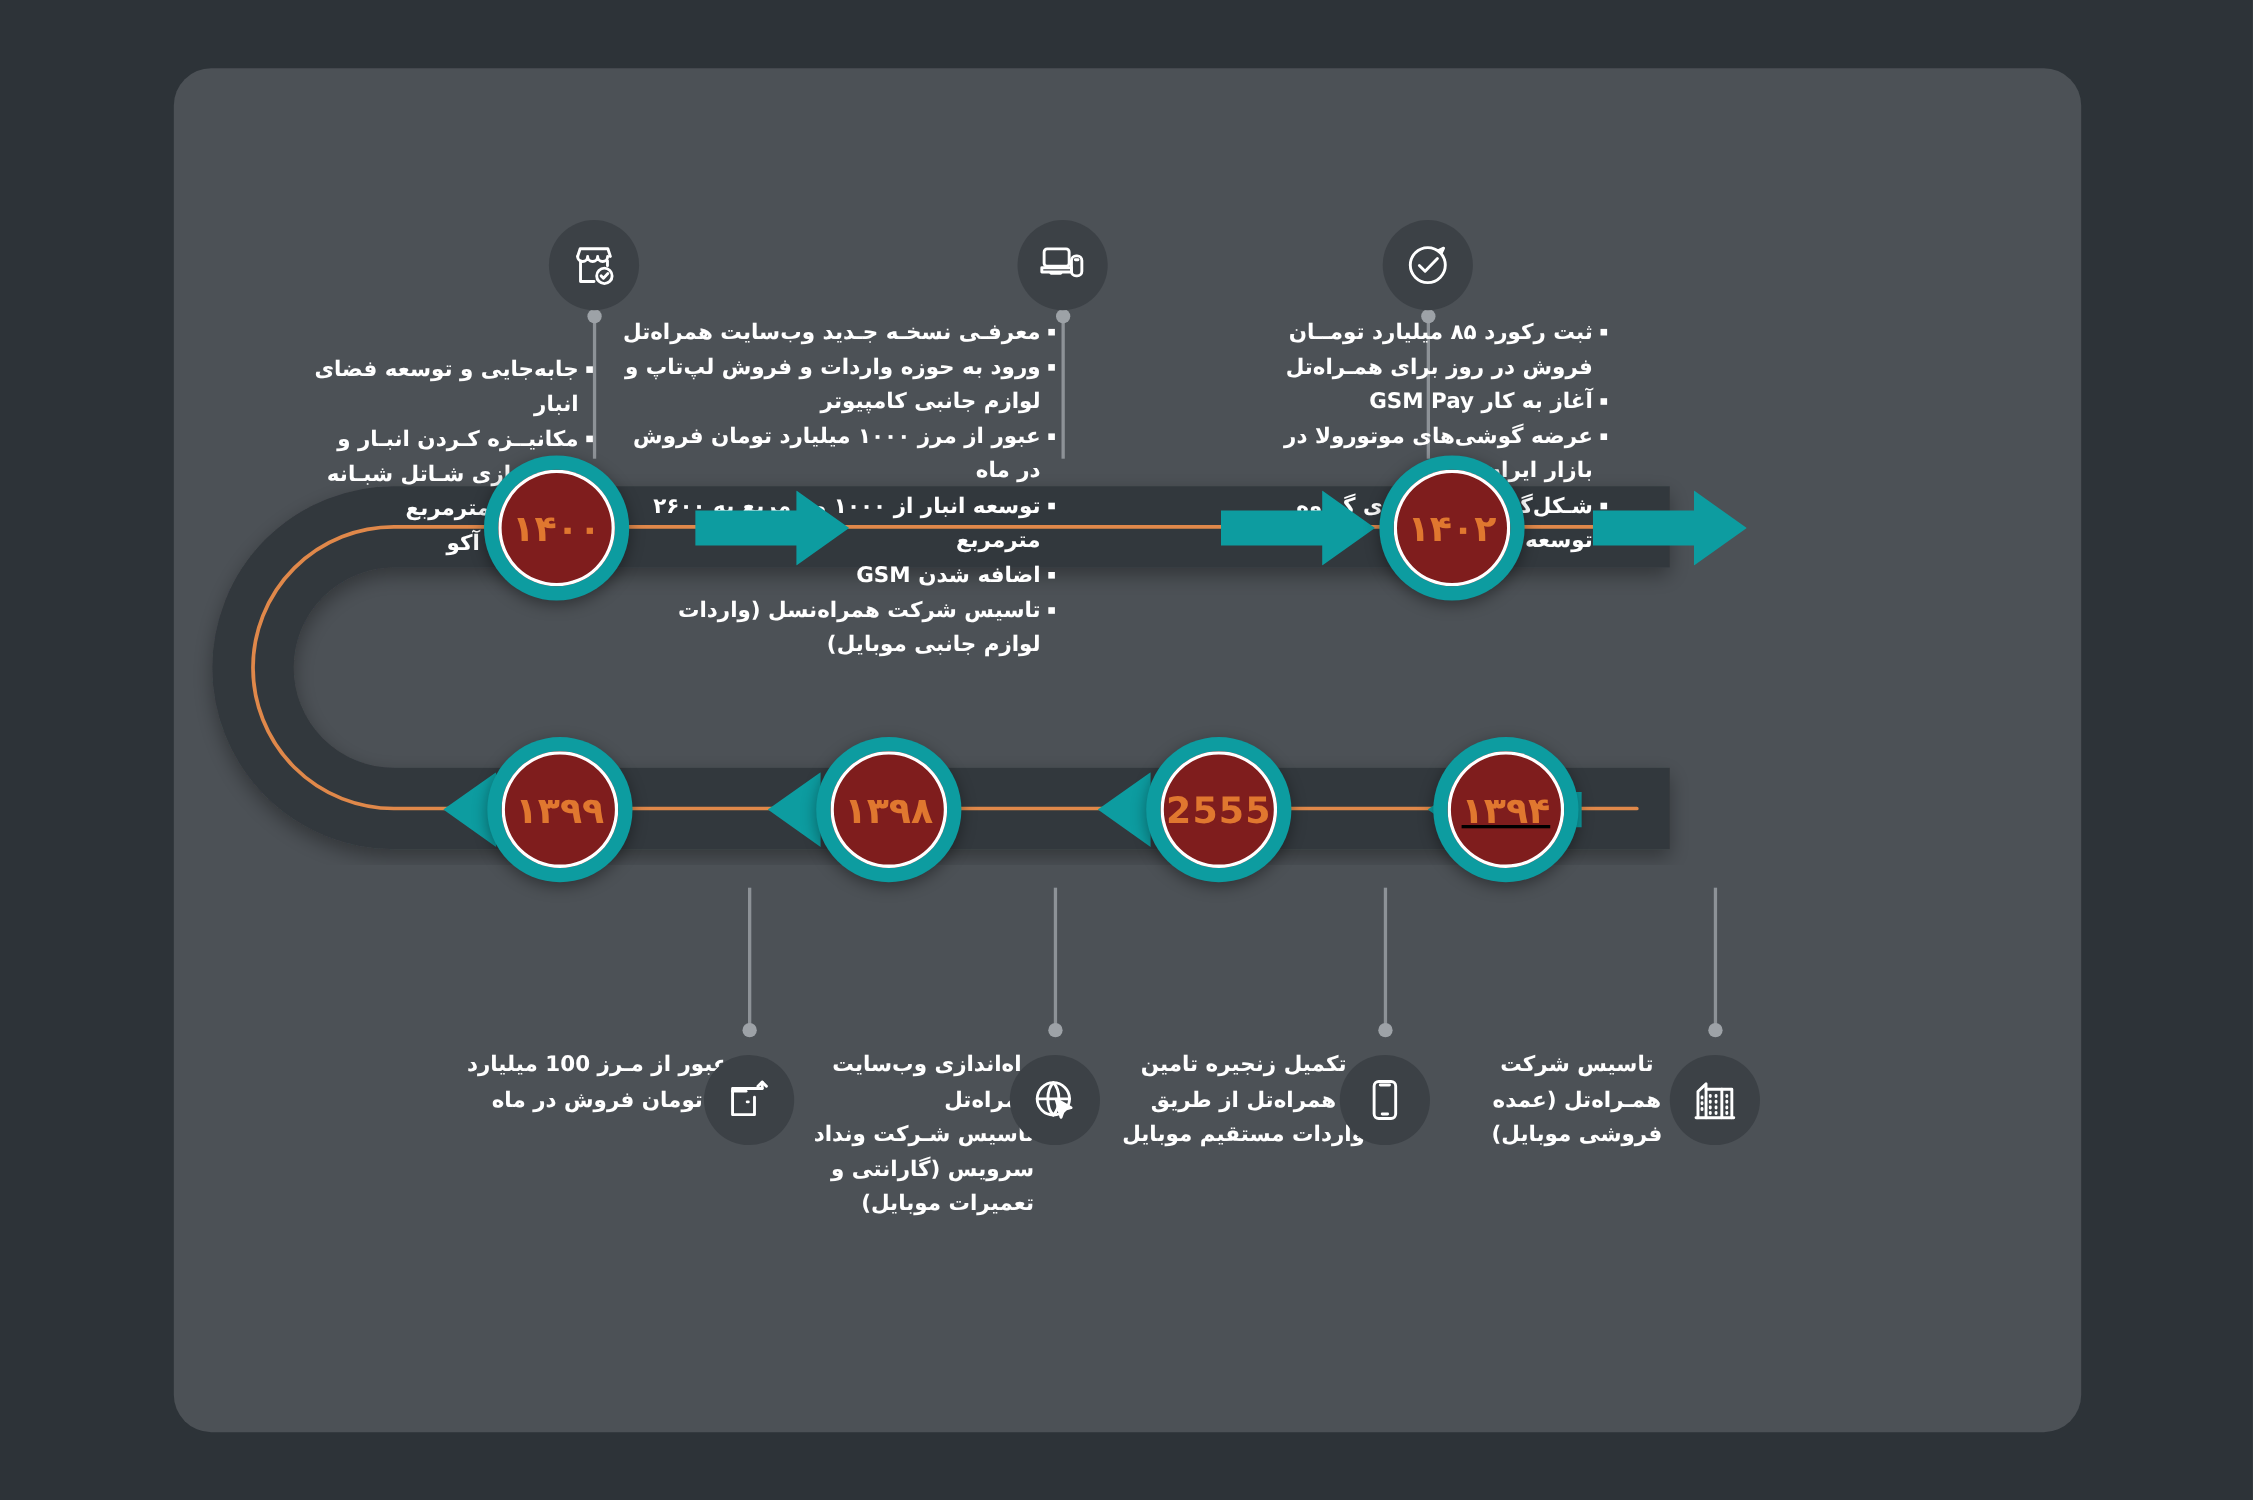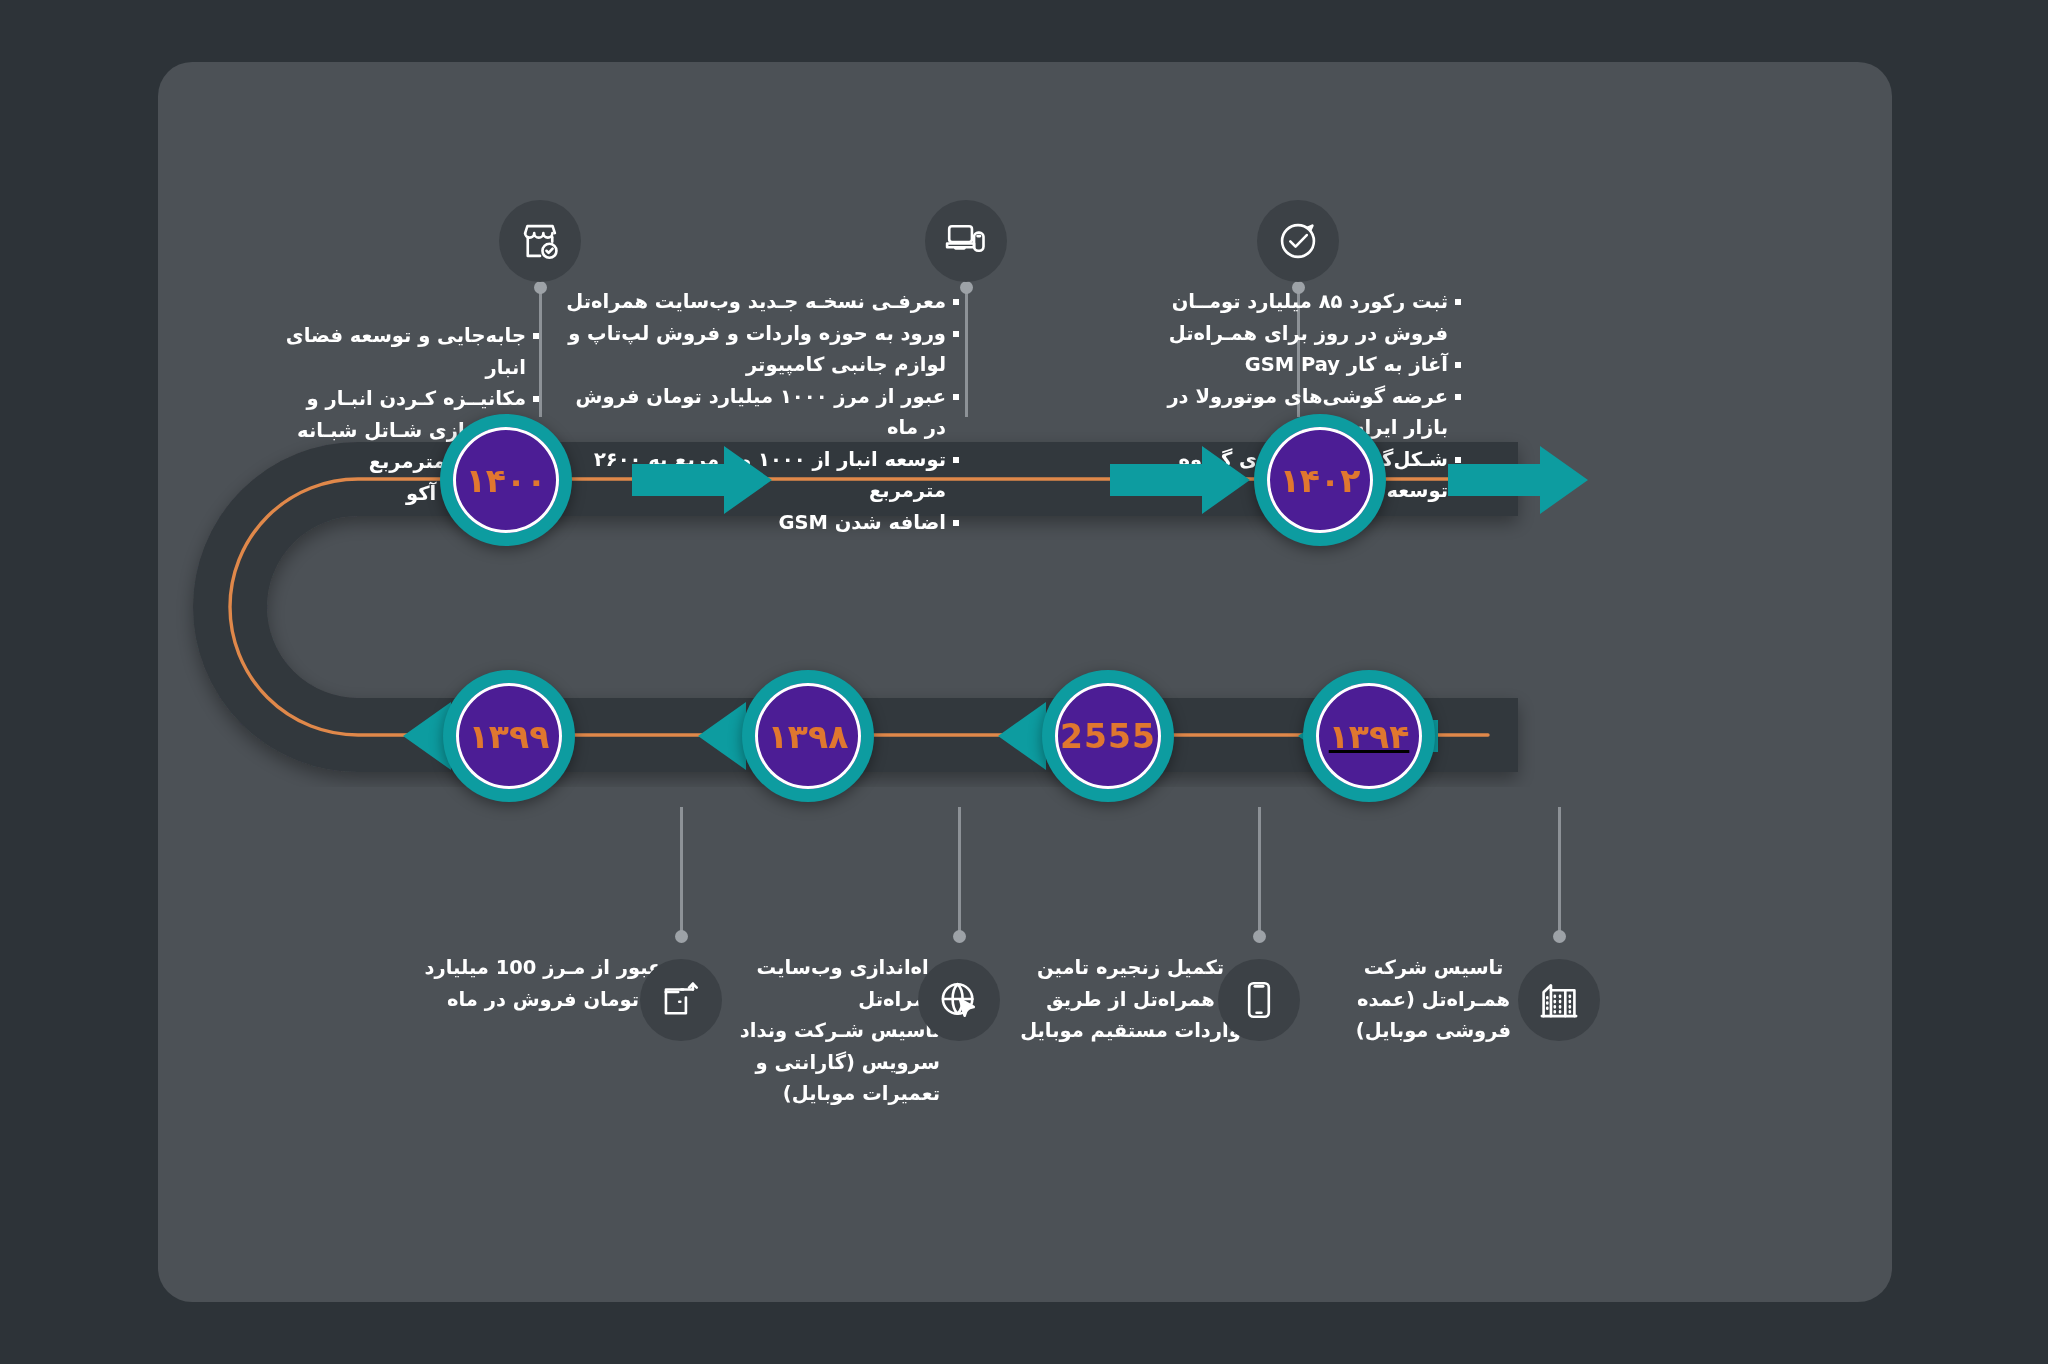--- a/index.html
+++ b/index.html
@@ -43,21 +43,21 @@
     display: flex;
     align-items: center;
     justify-content: center;
     box-shadow: 0 4px 14px rgba(0,0,0,0.38);
     z-index: 6;
   }
   .year-inner {
     width: 106px;
     height: 106px;
     border-radius: 50%;
-    background: #4c1d95;
+    background: #7f1d1d;
     display: flex;
     align-items: center;
     justify-content: center;
     box-shadow: inset 0 0 0 3px #ffffff;
   }
   .year-label {
     color: #e0772f;
     font-size: 33px;
     font-weight: bold;
     letter-spacing: 1px;
@@ -223,20 +223,21 @@
     </ul>
   </div>
 
   <div class="txt-block" style="left:402px; top:224px; width:386px;">
     <ul class="bullet-list">
       <li>معرفـی نسخـه جـدید وب‌سایت همراه‌تل</li>
       <li>ورود به حوزه واردات و فروش لپ‌تاپ و لوازم جانبی کامپیوتر</li>
       <li>عبور از مرز ۱۰۰۰ میلیارد تومان فروش در ماه</li>
       <li>توسعه انبار از ۱۰۰۰ مترمربع به ۲۶۰۰ مترمربع</li>
       <li>اضافه شدن GSM</li>
+      <li>تاسیس شرکت همراه‌نسل (واردات لوازم جانبی موبایل)</li>
     </ul>
   </div>
 
   <div class="txt-block" style="left:1000px; top:224px; width:290px;">
     <ul class="bullet-list">
       <li>ثبت رکورد ۸۵ میلیارد تومــان فروش در روز برای همـراه‌تل</li>
       <li>آغاز به کار GSM Pay</li>
       <li>عرضه گوشی‌های موتورولا در بازار ایران</li>
       <li>شـکل‌گیـری سـاختاری گـروه توسعه همراه‌تل</li>
     </ul>

